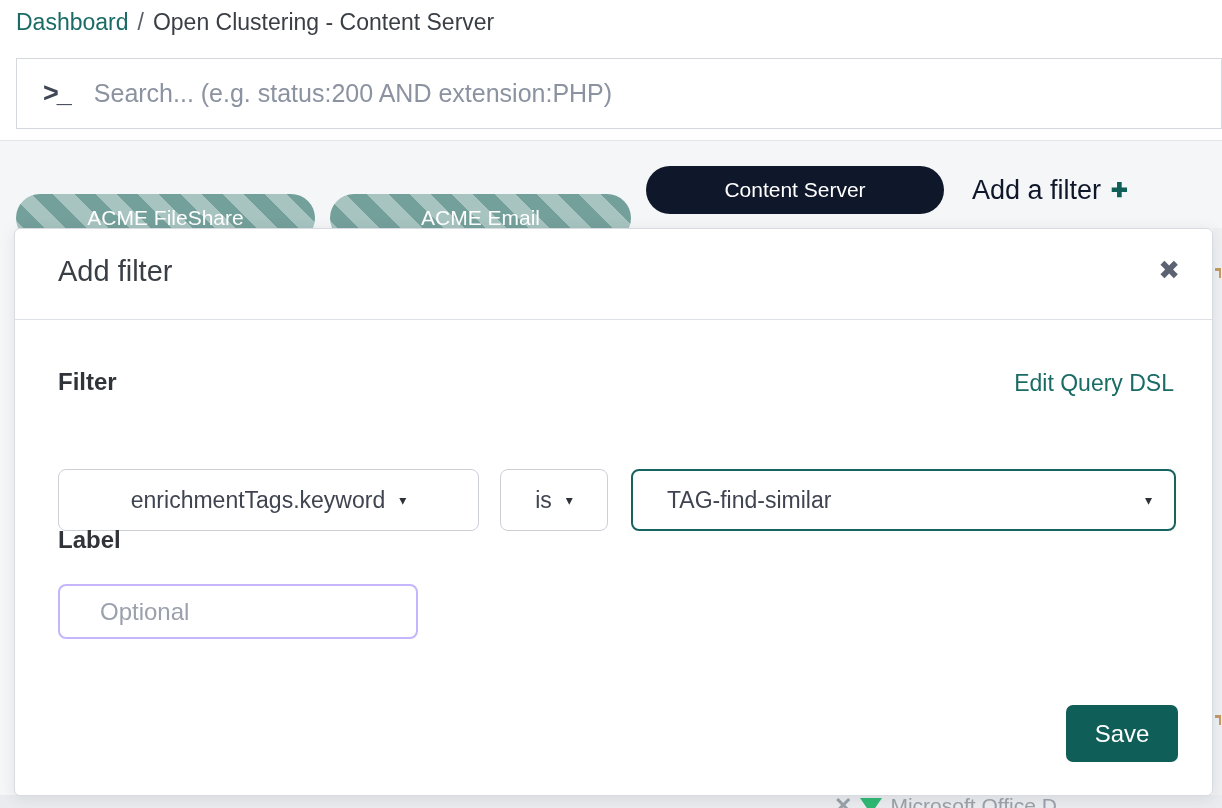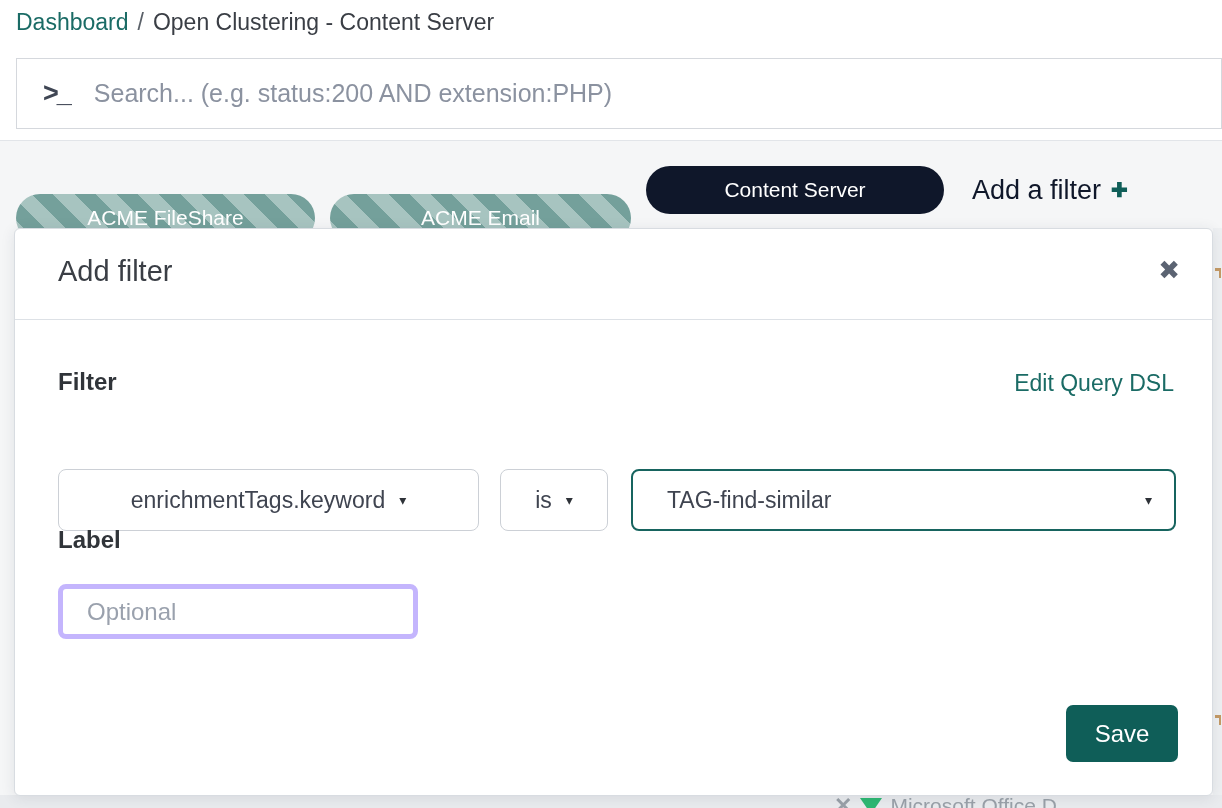--- a/index.html
+++ b/index.html
@@ -65,21 +65,21 @@
               font-family:"Liberation Sans", sans-serif;margin-top:44px; }
   .dropdown .caret { font-size:14px; color:#2e3238; }
   .dd-field { left:43px; width:421px; }
   .dd-operator { left:485px; width:108px; }
   .dd-value { left:616px; width:545px; border:2px solid #17645f; justify-content:flex-start;
               padding:0 22px 0 34px; }
   .dd-value .caret { margin-left:auto; }
 
   .label-label { position:absolute; left:43px; top:297px; font-size:24px; font-weight:bold; color:#303439; }
   .label-input { position:absolute; left:43px; top:355px; width:360px; height:55px;
-                 border:5px solid #c4b5fd; border-radius:8px; padding:0 24px; font-size:24px;
+                 border:2px solid #c4b5fd; border-radius:8px; padding:0 40px; font-size:24px;
                  color:#3a3e45; outline:none; font-family:"Liberation Sans", sans-serif; }
   .label-input::placeholder { color:#9aa1ad; opacity:1; }
 
   .btn { position:absolute; top:476px; height:57px; border:none; border-radius:7px;
          font-size:24px; cursor:pointer; font-family:"Liberation Sans", sans-serif; }
   .btn-cancel { left:898px; width:135px; background:#f4f5f8; color:#34383e; }
   .btn-save { left:1051px; width:112px; background:#0f5e58; color:#fff; }
 </style>
 </head>
 <body>

